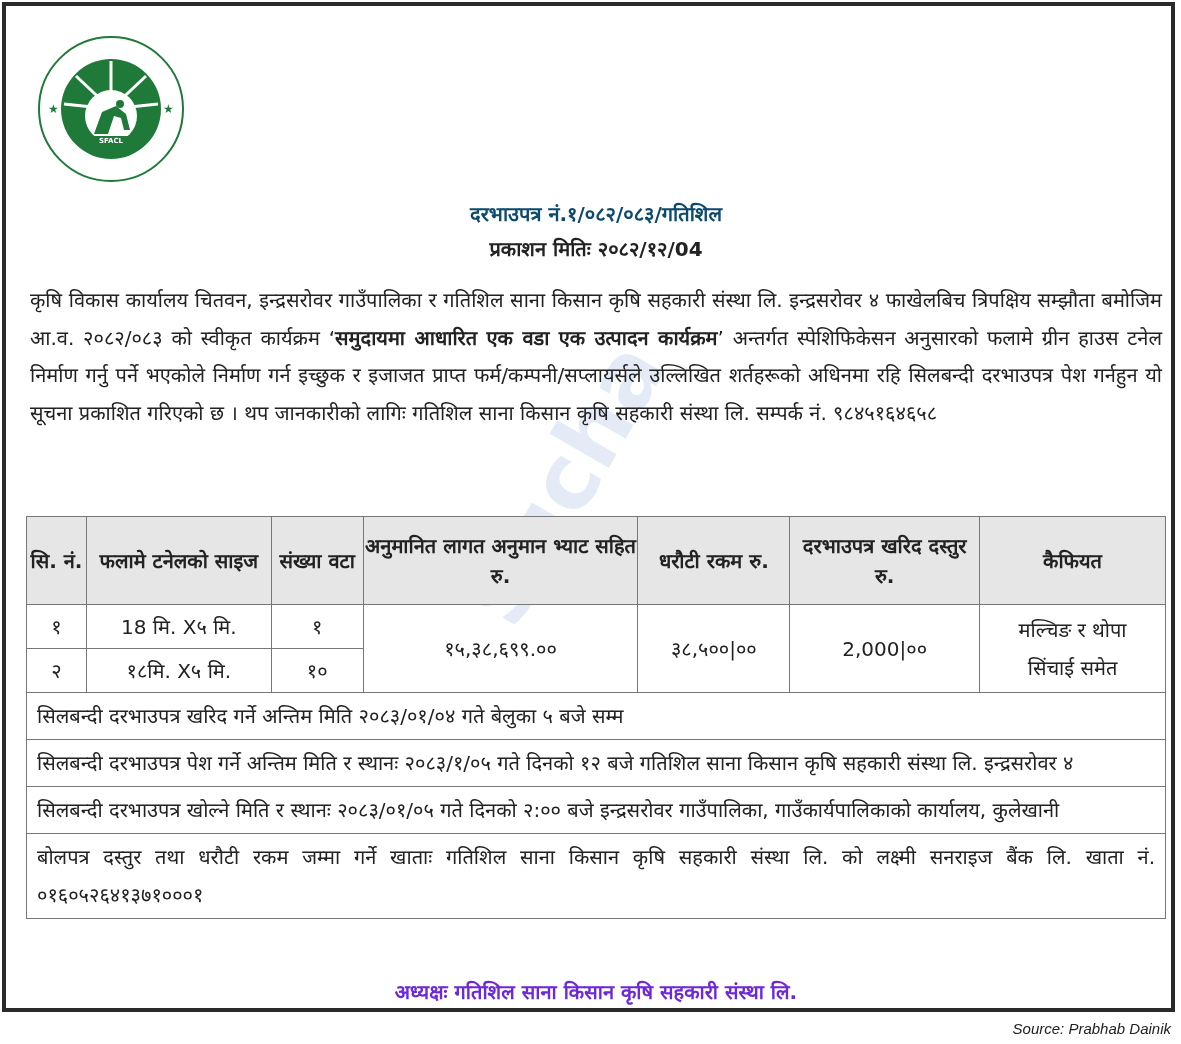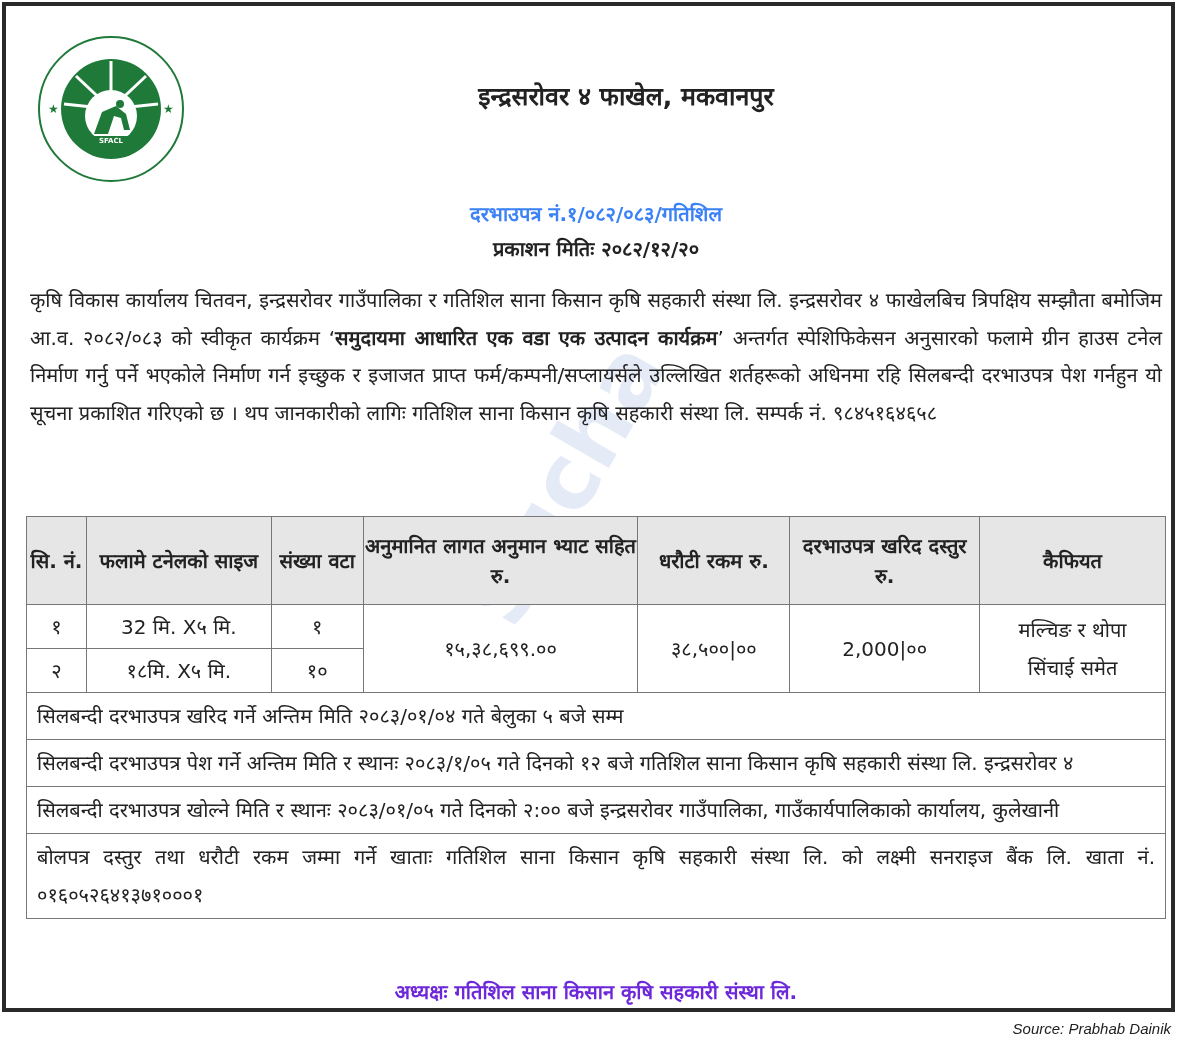--- a/index.html
+++ b/index.html
@@ -23,21 +23,21 @@
     position: absolute; left: 200px; top: 72px; width: 840px; text-align: center;
     font-size: 25px; font-weight: bold; color: #222;
   }
   .title-bar {
     position: absolute; left: 205px; top: 118px; width: 770px; height: 64px;
     background: #1c1a1a; color: #fff; display: flex; align-items: center; justify-content: center;
     font-size: 36px; font-weight: bold;
   }
   .ref-no {
     position: absolute; left: 200px; top: 194px; width: 780px; text-align: center;
-    font-size: 20px; font-weight: bold; color: #3b82f6;
+    font-size: 20px; font-weight: bold; color: #0c4a6e;
   }
   .pub-date {
     position: absolute; left: 200px; top: 229px; width: 780px; text-align: center;
     font-size: 20px; font-weight: bold; color: #222;
   }
 
   .body-text {
     position: absolute; left: 24px; top: 276px; width: 1132px;
     font-size: 20px; line-height: 37.5px; text-align: justify; text-align-last: left; color: #222;
   }
@@ -90,25 +90,24 @@
     </g>
     <circle cx="75" cy="82" r="26" fill="#fff"></circle>
     <path d="M58 100 L66 78 L80 72 L90 80 L94 96 L88 96 L85 84 L78 82 L72 100 Z" fill="#1f7a3a"></path>
     <circle cx="84" cy="70" r="4" fill="#1f7a3a"></circle>
     <rect x="56" y="102" width="38" height="9" fill="#1f7a3a"></rect>
     <text x="75" y="109" font-size="7" fill="#fff" text-anchor="middle" font-family="DejaVu Sans, sans-serif" font-weight="bold">SFACL</text>
     <text x="12" y="79" font-size="12" fill="#1f7a3a">★</text>
     <text x="127" y="79" font-size="12" fill="#1f7a3a">★</text>
   </svg>
 
-  <div class="org-address">इन्द्रसरोवर ४ फाखेल, मकवानपुर</div>
 
 
   <div class="ref-no">दरभाउपत्र नं.१/०८२/०८३/गतिशिल</div>
-  <div class="pub-date">प्रकाशन मितिः २०८२/१२/२०</div>
+  <div class="pub-date">प्रकाशन मितिः २०८२/१२/04</div>
 
   <div class="body-text"><span>कृषि विकास कार्यालय चितवन, इन्द्रसरोवर गाउँपालिका र गतिशिल साना किसान कृषि सहकारी संस्था लि. इन्द्रसरोवर ४ फाखेलबिच त्रिपक्षिय सम्झौता बमोजिम आ.व. २०८२/०८३ को स्वीकृत कार्यक्रम ‘</span><b>समुदायमा आधारित एक वडा एक उत्पादन कार्यक्रम</b><span>’ अन्तर्गत स्पेशिफिकेसन अनुसारको फलामे ग्रीन हाउस टनेल निर्माण गर्नु पर्ने भएकोले निर्माण गर्न इच्छुक र इजाजत प्राप्त फर्म/कम्पनी/सप्लायर्सले उल्लिखित शर्तहरूको अधिनमा रहि सिलबन्दी दरभाउपत्र पेश गर्नहुन यो सूचना प्रकाशित गरिएको छ । थप जानकारीको लागिः गतिशिल साना किसान कृषि सहकारी संस्था लि. सम्पर्क नं. ९८४५१६४६५८</span></div>
 
   <table class="tender">
     <colgroup>
       <col style="width:60px">
       <col style="width:185px">
       <col style="width:92px">
       <col style="width:275px">
       <col style="width:152px">
@@ -122,21 +121,21 @@
         <th>संख्या वटा</th>
         <th>अनुमानित लागत अनुमान भ्याट सहित रु.</th>
         <th>धरौटी रकम रु.</th>
         <th>दरभाउपत्र खरिद दस्तुर रु.</th>
         <th>कैफियत</th>
       </tr>
     </thead>
     <tbody>
       <tr>
         <td class="cell-row">१</td>
-        <td class="cell-row">32 मि. X५ मि.</td>
+        <td class="cell-row">18 मि. X५ मि.</td>
         <td class="cell-row">१</td>
         <td rowspan="2">१५,३८,६९९.००</td>
         <td rowspan="2">३८,५००|००</td>
         <td rowspan="2">2,000|००</td>
         <td rowspan="2" style="line-height:38px;padding:0 14px;">मल्चिङ र थोपा सिंचाई समेत</td>
       </tr>
       <tr>
         <td class="cell-row">२</td>
         <td class="cell-row">१८मि. X५ मि.</td>
         <td class="cell-row">१०</td>

